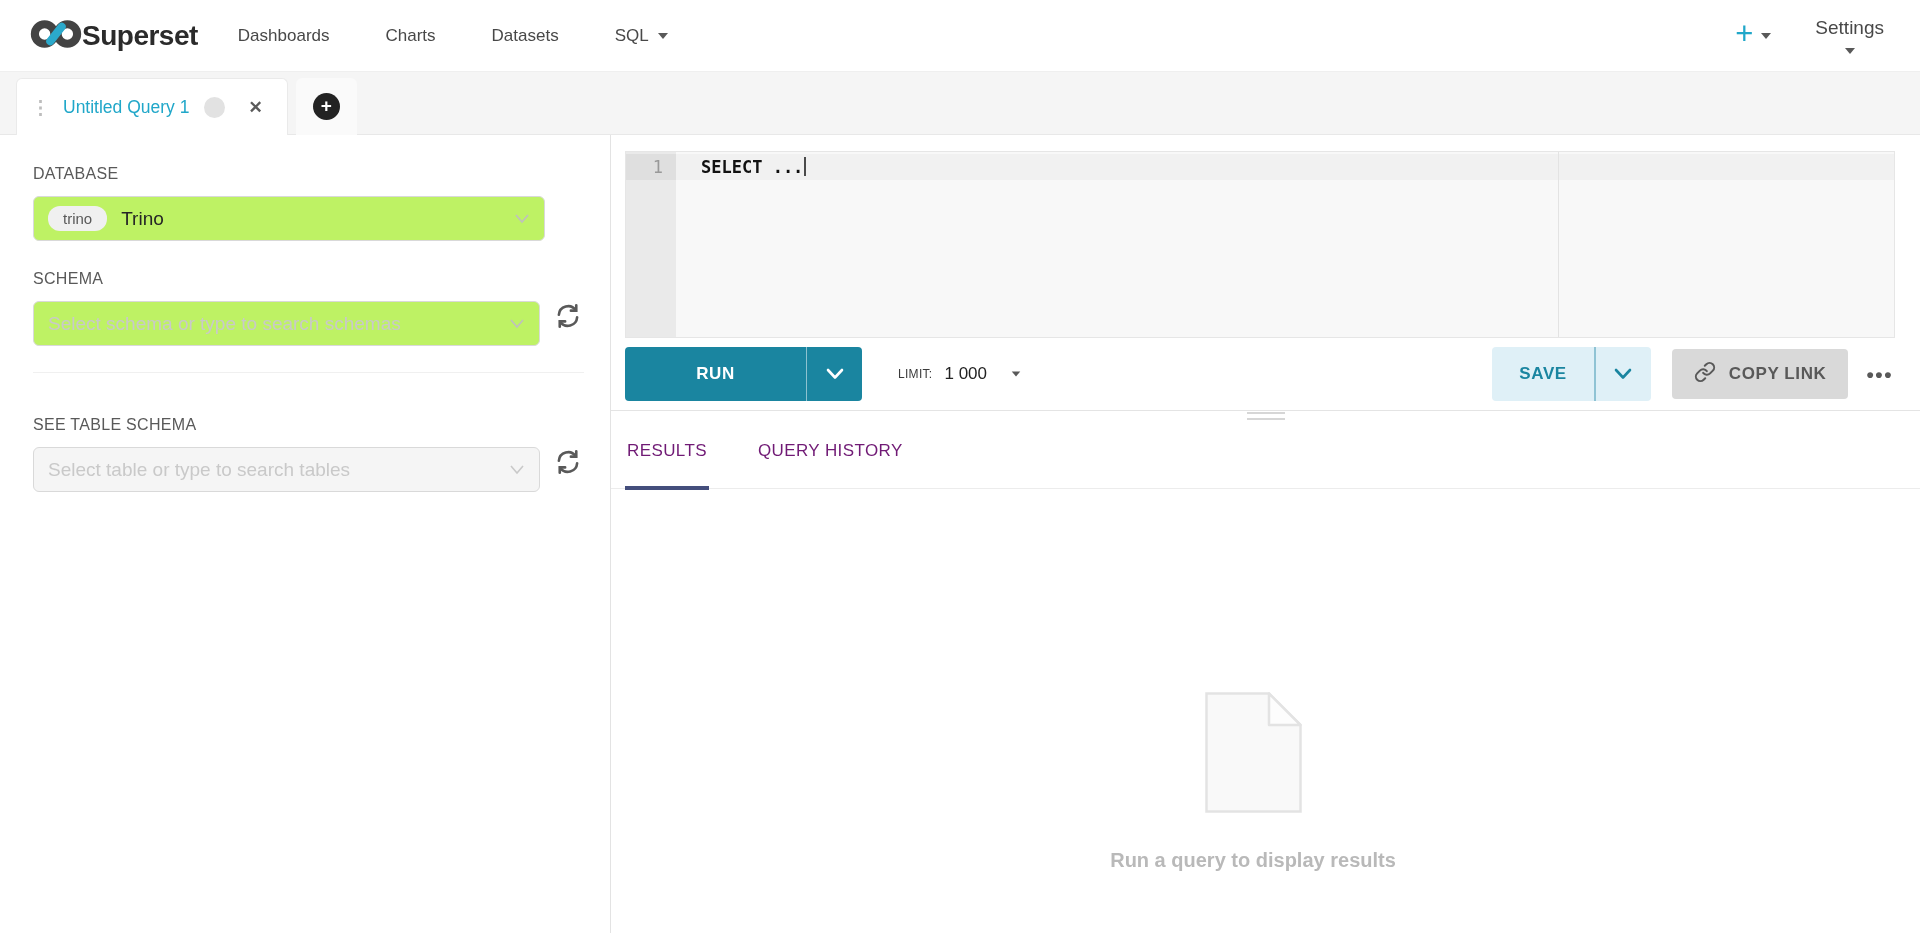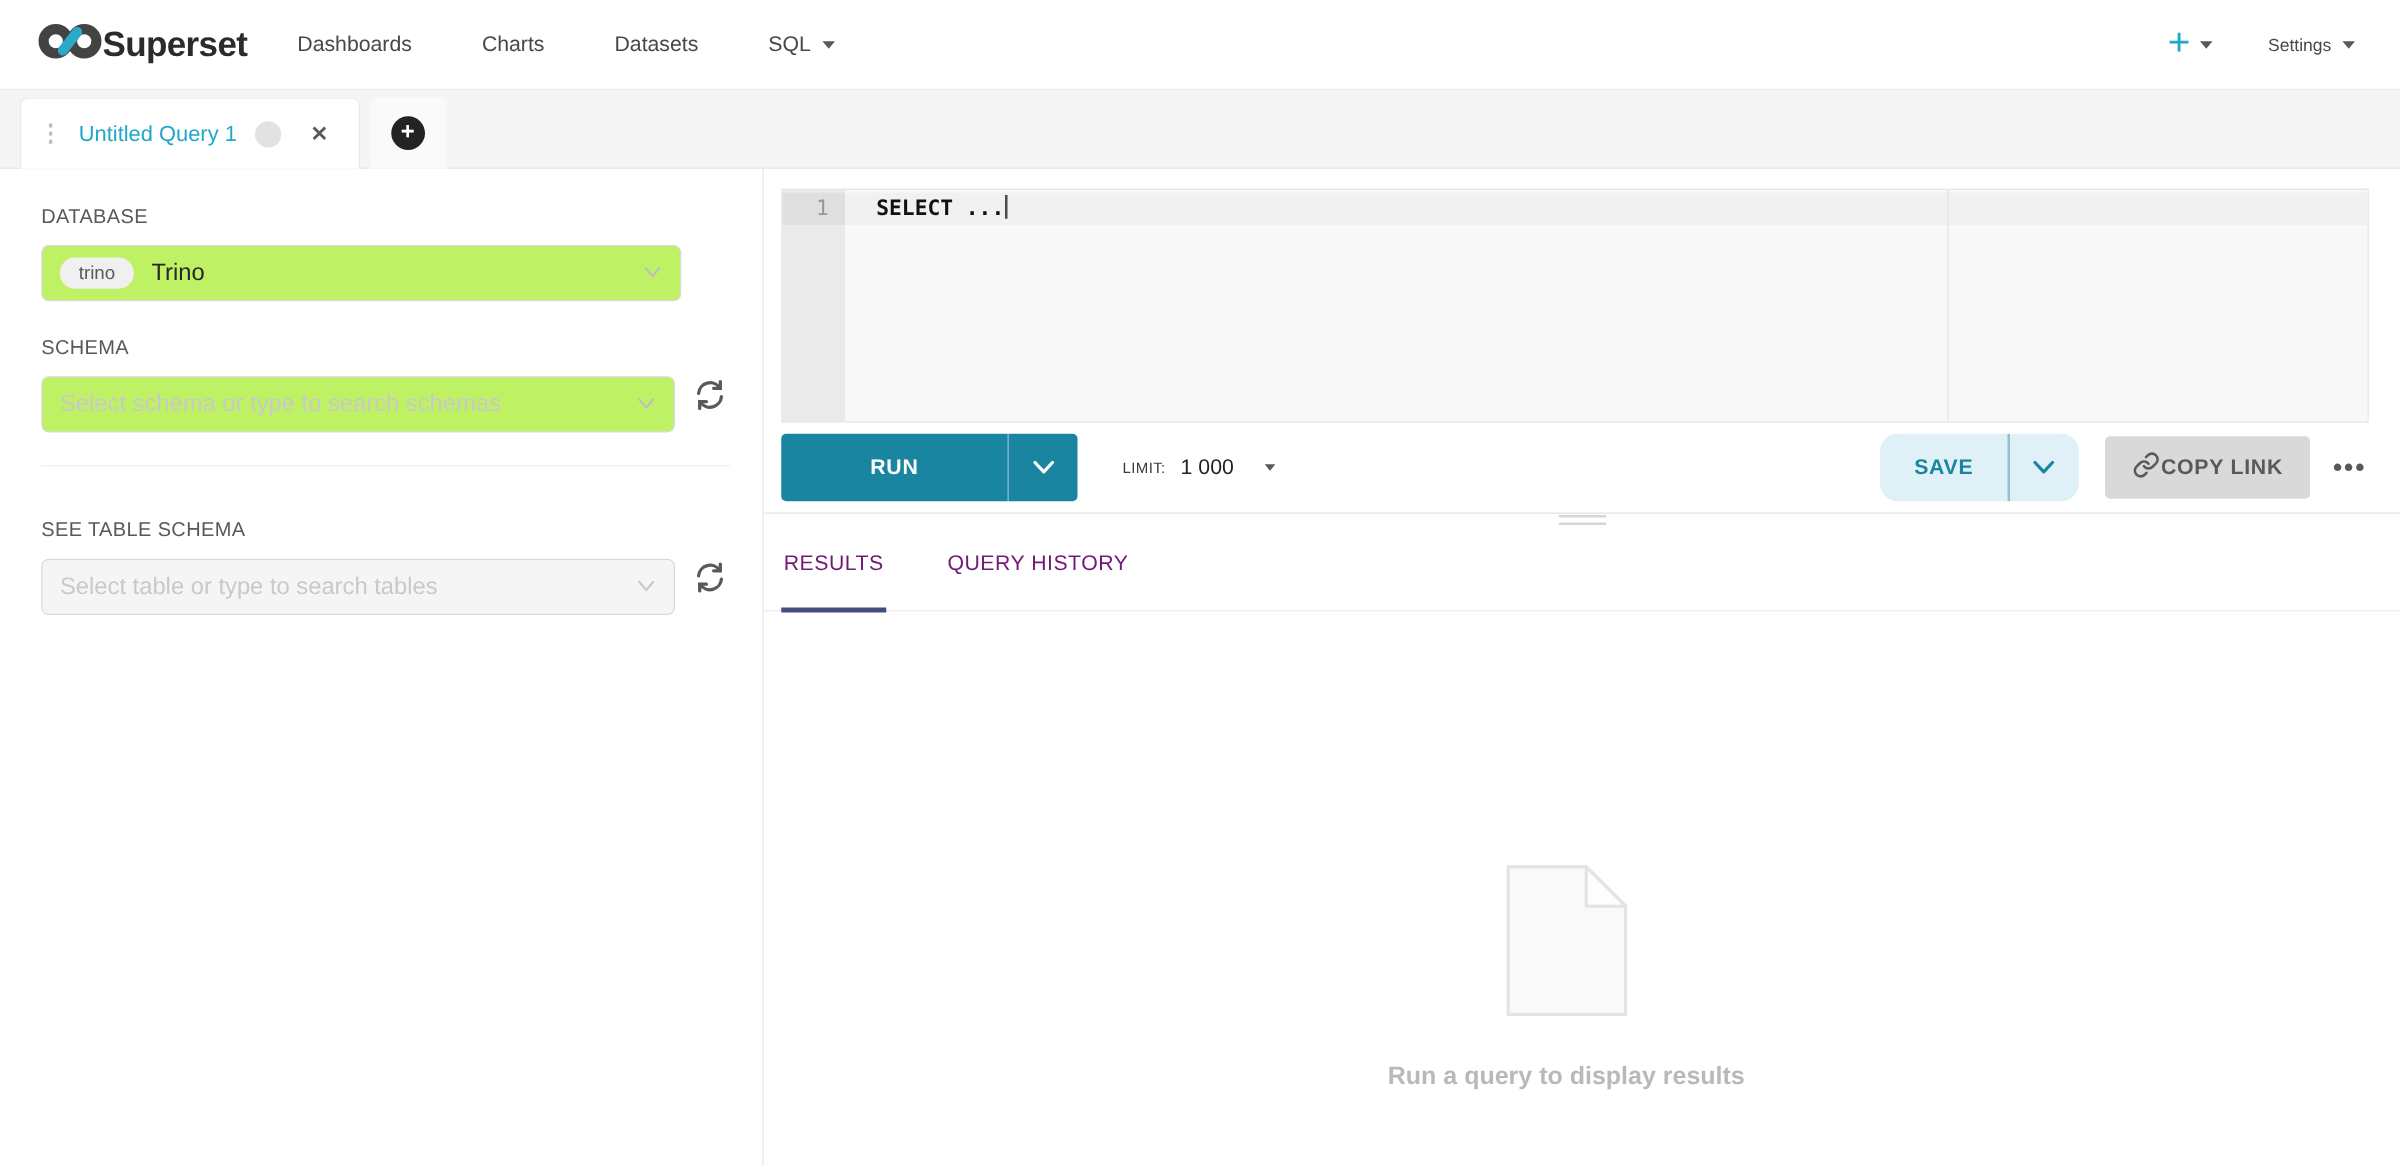--- a/index.html
+++ b/index.html
@@ -11,21 +11,21 @@
             padding:0 36px 0 30px; border-bottom:1px solid #efefef; }
   .brand { display:flex; align-items:center; gap:0; }
   .brand-name { font-size:28px; font-weight:700; color:#2b2b2b; letter-spacing:-0.5px; }
   .nav-items { display:flex; align-items:center; margin-left:40px; gap:56px; }
   .nav-item { font-size:17px; color:#484848; cursor:pointer; display:flex; align-items:center; gap:9px; }
   .caret-solid { width:0; height:0; border-left:5px solid transparent;
                  border-right:5px solid transparent; border-top:6px solid #595959; display:inline-block; }
   .nav-right { margin-left:auto; display:flex; align-items:center; gap:44px; }
   .plus-group { display:flex; align-items:center; gap:8px; }
   .nav-plus { color:#20a7c9; font-size:31px; font-weight:400; line-height:1; margin-top:-4px; }
-  .settings-group { display:flex; align-items:center; gap:9px; font-size:14px; color:#484848; }
+  .settings-group { display:flex; align-items:center; gap:9px; font-size:19px; color:#484848;flex-direction:column; }
 
   
   .tabstrip { height:63px; background:#f5f5f5; border-bottom:1px solid #e8e8e8;
               display:flex; align-items:flex-end; padding-left:16px; position:relative; }
   .qtab { height:57px; margin-bottom:-1px; background:#fff; border:1px solid #eaeaea; border-bottom:none;
           border-radius:6px 6px 0 0; display:flex; align-items:center; padding:0 24px 0 14px; z-index:2; }
   .qtab-dots { color:#bdbdbd; font-size:19px; font-weight:700; line-height:1; }
   .qtab-title { margin-left:13px; color:#20a7c9; font-size:17.5px; }
   .qtab-circle { margin-left:15px; width:21px; height:21px; border-radius:50%; background:#e2e2e2; }
   .qtab-close { margin-left:23px; color:#5a5a5a; font-size:17px; font-weight:700; cursor:pointer; }
@@ -75,26 +75,26 @@
   .toolbar { margin:0 25px 0 14px; height:72px; display:flex; align-items:center; }
   .btn-run { height:54px; border-radius:4px; background:#1a85a0; color:#fff; display:flex; overflow:hidden; cursor:pointer; }
   .run-main { width:181px; font-size:17px; font-weight:700; letter-spacing:0.6px; line-height:54px; text-align:center; }
   .run-sep { width:1px; background:rgba(255,255,255,0.5); }
   .split-caret { width:55px; display:flex; align-items:center; justify-content:center; }
   .limit-group { margin-left:36px; display:flex; align-items:center; cursor:pointer; }
   .limit-label { font-size:12px; color:#3b3b3b; letter-spacing:0.3px; }
   .limit-value { margin-left:12px; font-size:17px; color:#222; }
   .limit-caret { margin-left:24px; transform:scale(0.85); }
   .toolbar-right { margin-left:auto; display:flex; align-items:center; }
-  .btn-save { height:54px; border-radius:14px; background:#dff0f7; color:#1a85a0; display:flex; overflow:hidden; cursor:pointer; }
+  .btn-save { height:54px; border-radius:4px; background:#dff0f7; color:#1a85a0; display:flex; overflow:hidden; cursor:pointer; }
   .save-main { padding:0 27px; font-size:17px; font-weight:700; letter-spacing:0.6px; line-height:54px; }
   .save-sep { width:2px; background:#8fc3d4; }
   .btn-copy { margin-left:21px; height:50px; border-radius:4px; background:#d9d9d9; color:#595959;
               display:flex; align-items:center; padding:0 22px; font-size:17px; font-weight:700;
-              letter-spacing:0.6px; cursor:pointer; gap:1px; }
+              letter-spacing:0.6px; cursor:pointer; gap:13px; }
   .btn-more { margin-left:16px; color:#595959; font-size:21px; font-weight:700; letter-spacing:1.5px;
               background:none; border:none; cursor:pointer; line-height:1; padding:6px 2px; }
   .drag-handle { position:absolute; left:50%; transform:translateX(-50%); bottom:-14px; z-index:3; cursor:row-resize; }
   .drag-handle span { display:block; width:38px; height:2px; background:#d6d6d6; margin:4px 0; }
 
   
   .south { flex:1; position:relative; }
   .res-tabs { border-bottom:1px solid #ececec; padding-left:14px; display:flex; gap:47px; }
   .res-tab { padding:30px 2px 27px; font-size:17px; color:#701a75; letter-spacing:0.4px;
              line-height:20px; position:relative; cursor:pointer;text-align:right; }

